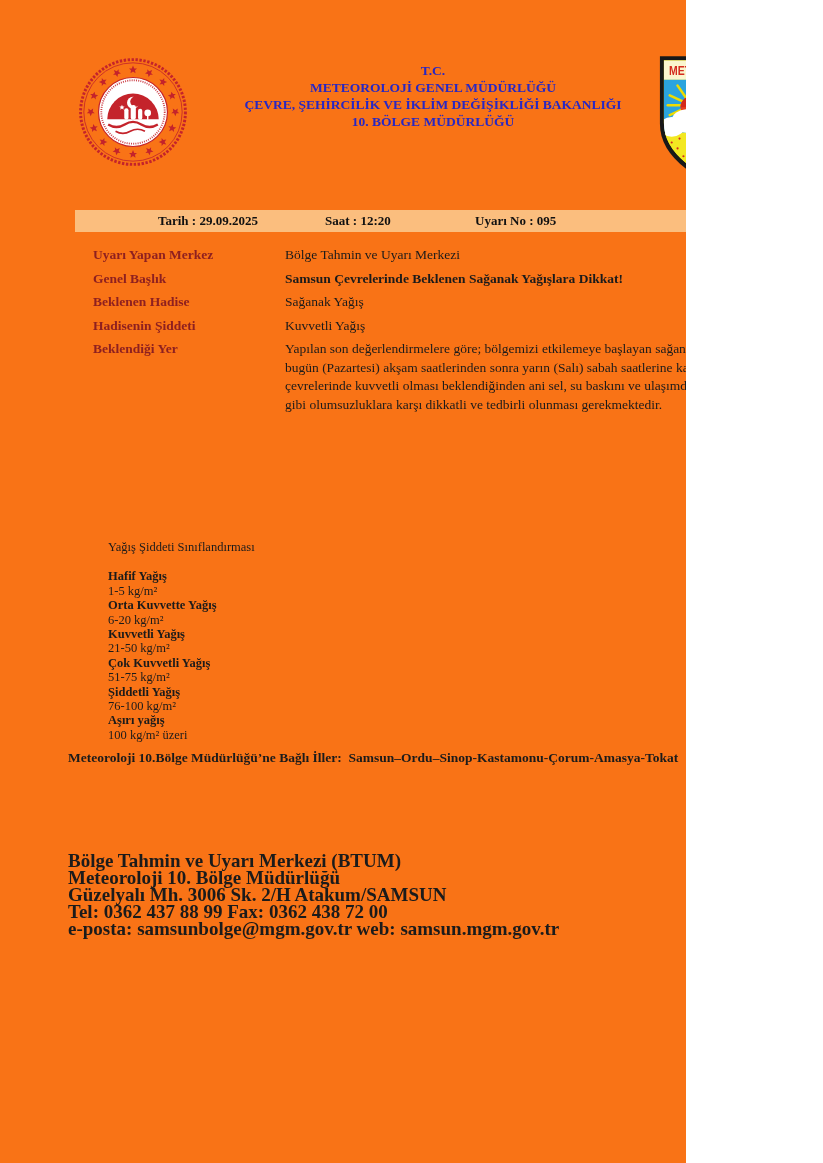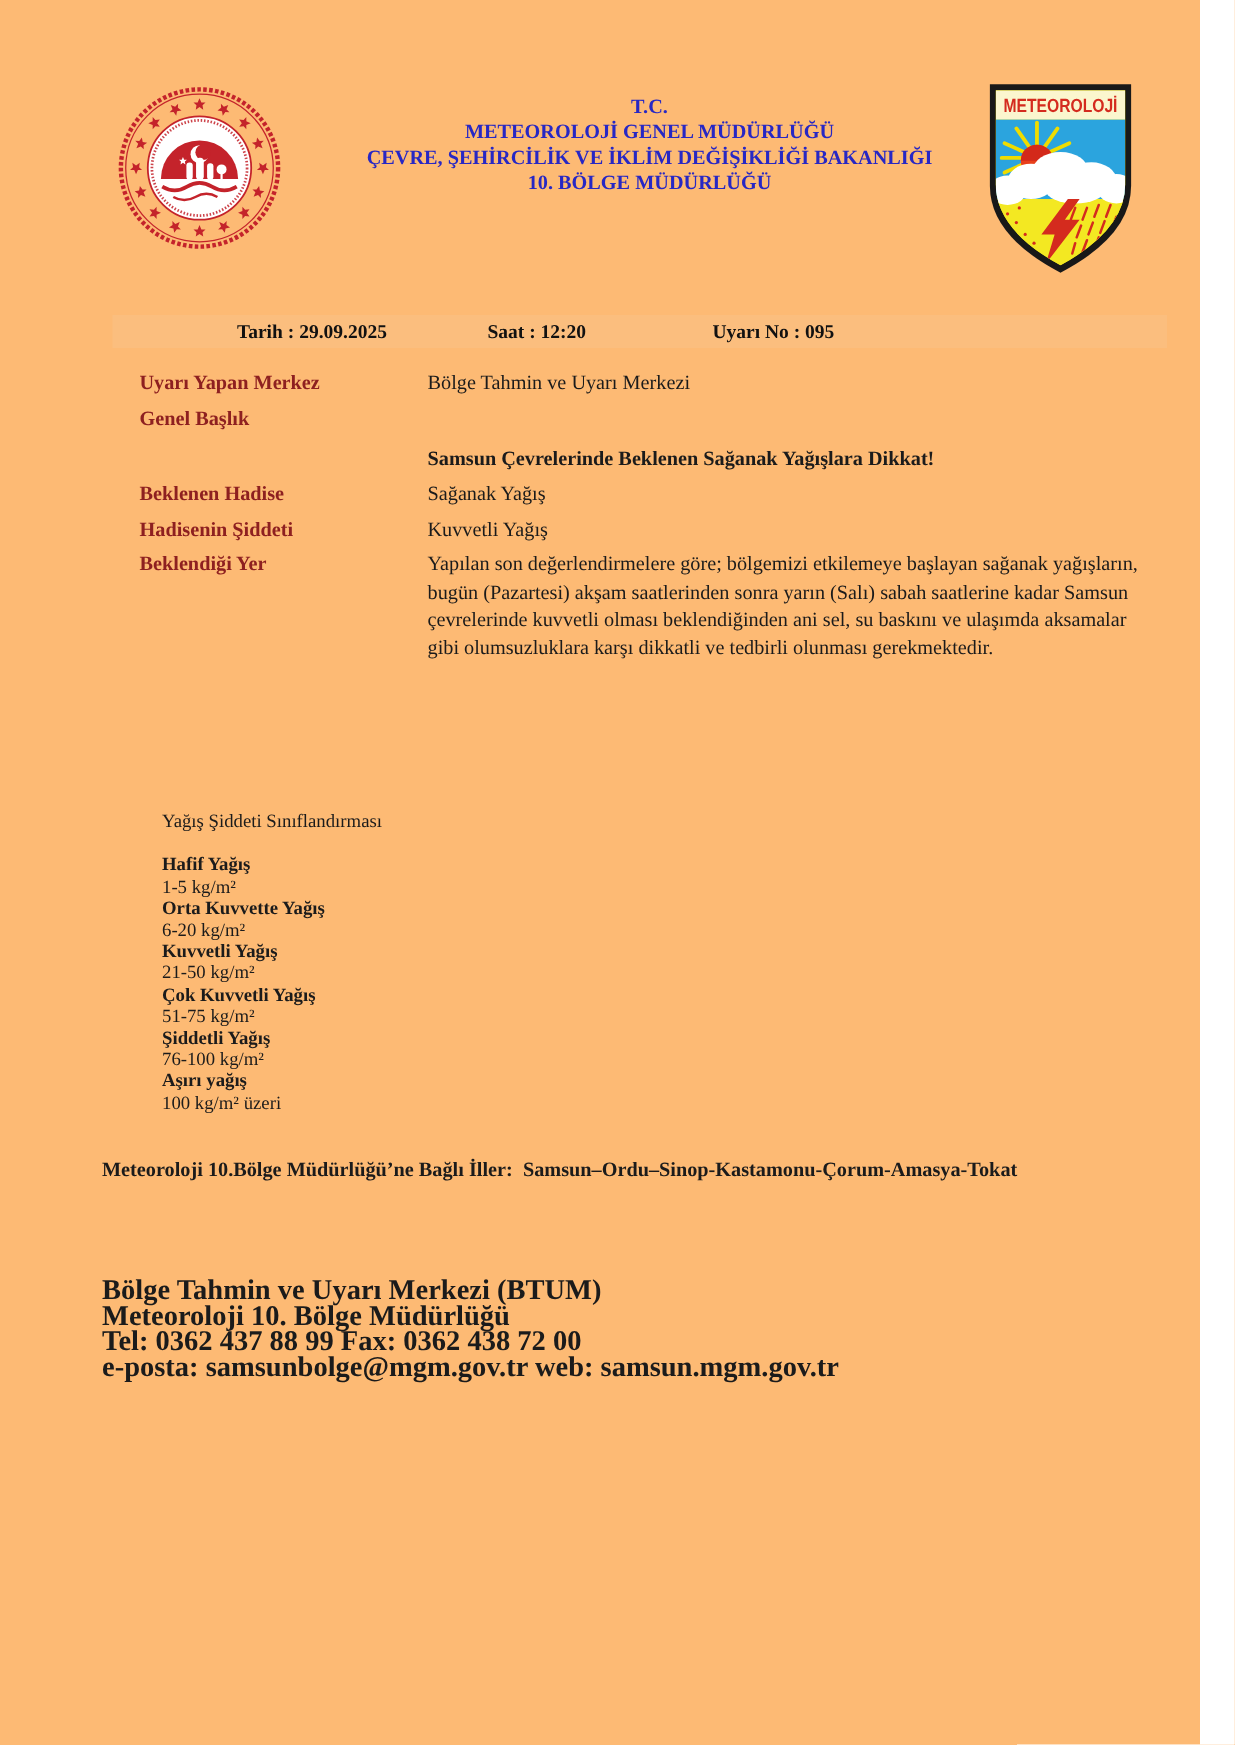--- a/index.html
+++ b/index.html
@@ -1,19 +1,19 @@
 <!DOCTYPE html>
 <html><head>
 <meta charset="utf-8">
 <style>
   html,body { margin:0; padding:0; background:#ffffff; }
   .page {
     position:relative;
-    width:800px; height:1163px;
-    background:#fdba74;
+    width:686px; height:1163px;
+    background:#f97316;
     font-family:"Liberation Serif", serif;
     color:#1b1b1b;
     overflow:hidden;
   }
 
   
   .seal-wrap   { position:absolute; left:76px;  top:52px; }
   .shield-wrap { position:absolute; left:656px; top:52px; }
   .header-title {
     position:absolute; left:193px; top:62px; width:480px;
@@ -44,34 +44,34 @@
     position:absolute; left:93px; top:246px; width:666px;
     font-size:13.5px;
   }
   .field-row { display:flex; align-items:flex-start; margin-bottom:5px;justify-content:flex-end; }
   .field-label {
     flex:0 0 192px; width:192px;
     color:#8E2020; font-weight:bold;
     line-height:18.5px;
   }
   .field-value { flex:1; line-height:18.5px; }
-  .field-row.bold-value .field-value { font-weight:bold;margin-top:27px; }
+  .field-row.bold-value .field-value { font-weight:bold; }
 
   
   .classification {
     position:absolute; left:108px; top:540px;
     font-size:12.5px; line-height:14.4px;
   }
   .classification-heading { margin:0 0 15px 0; }
   .class-item-name  { font-weight:bold; }
   .class-item-range { }
 
   
   .provinces {
-    position:absolute; left:68px; top:772px; width:720px;
+    position:absolute; left:68px; top:750px; width:720px;
     font-weight:bold; font-size:13.5px;
     white-space:pre-wrap;
   }
   .contact {
     position:absolute; left:68px; top:852px;
     font-size:19px; line-height:17px;font-weight:bold;
   }
 
   svg text { font-family:"Liberation Sans", sans-serif; }
 </style>
@@ -249,17 +249,18 @@
       <div class="class-item-name">Aşırı yağış</div>
       <div class="class-item-range">100 kg/m² üzeri</div>
     </div>
   </div>
 
   <div class="provinces">Meteoroloji 10.Bölge Müdürlüğü’ne Bağlı İller:  Samsun–Ordu–Sinop-Kastamonu-Çorum-Amasya-Tokat</div>
 
   <div class="contact">
     <div>Bölge Tahmin ve Uyarı Merkezi (BTUM)</div>
     <div>Meteoroloji 10. Bölge Müdürlüğü</div>
+    <div>Güzelyalı Mh. 3006 Sk. 2/H Atakum/SAMSUN</div>
     <div>Tel: 0362 437 88 99 Fax: 0362 438 72 00</div>
     <div>e-posta: samsunbolge@mgm.gov.tr web: samsun.mgm.gov.tr</div>
   </div>
 
 </div>
 
 </body></html>

